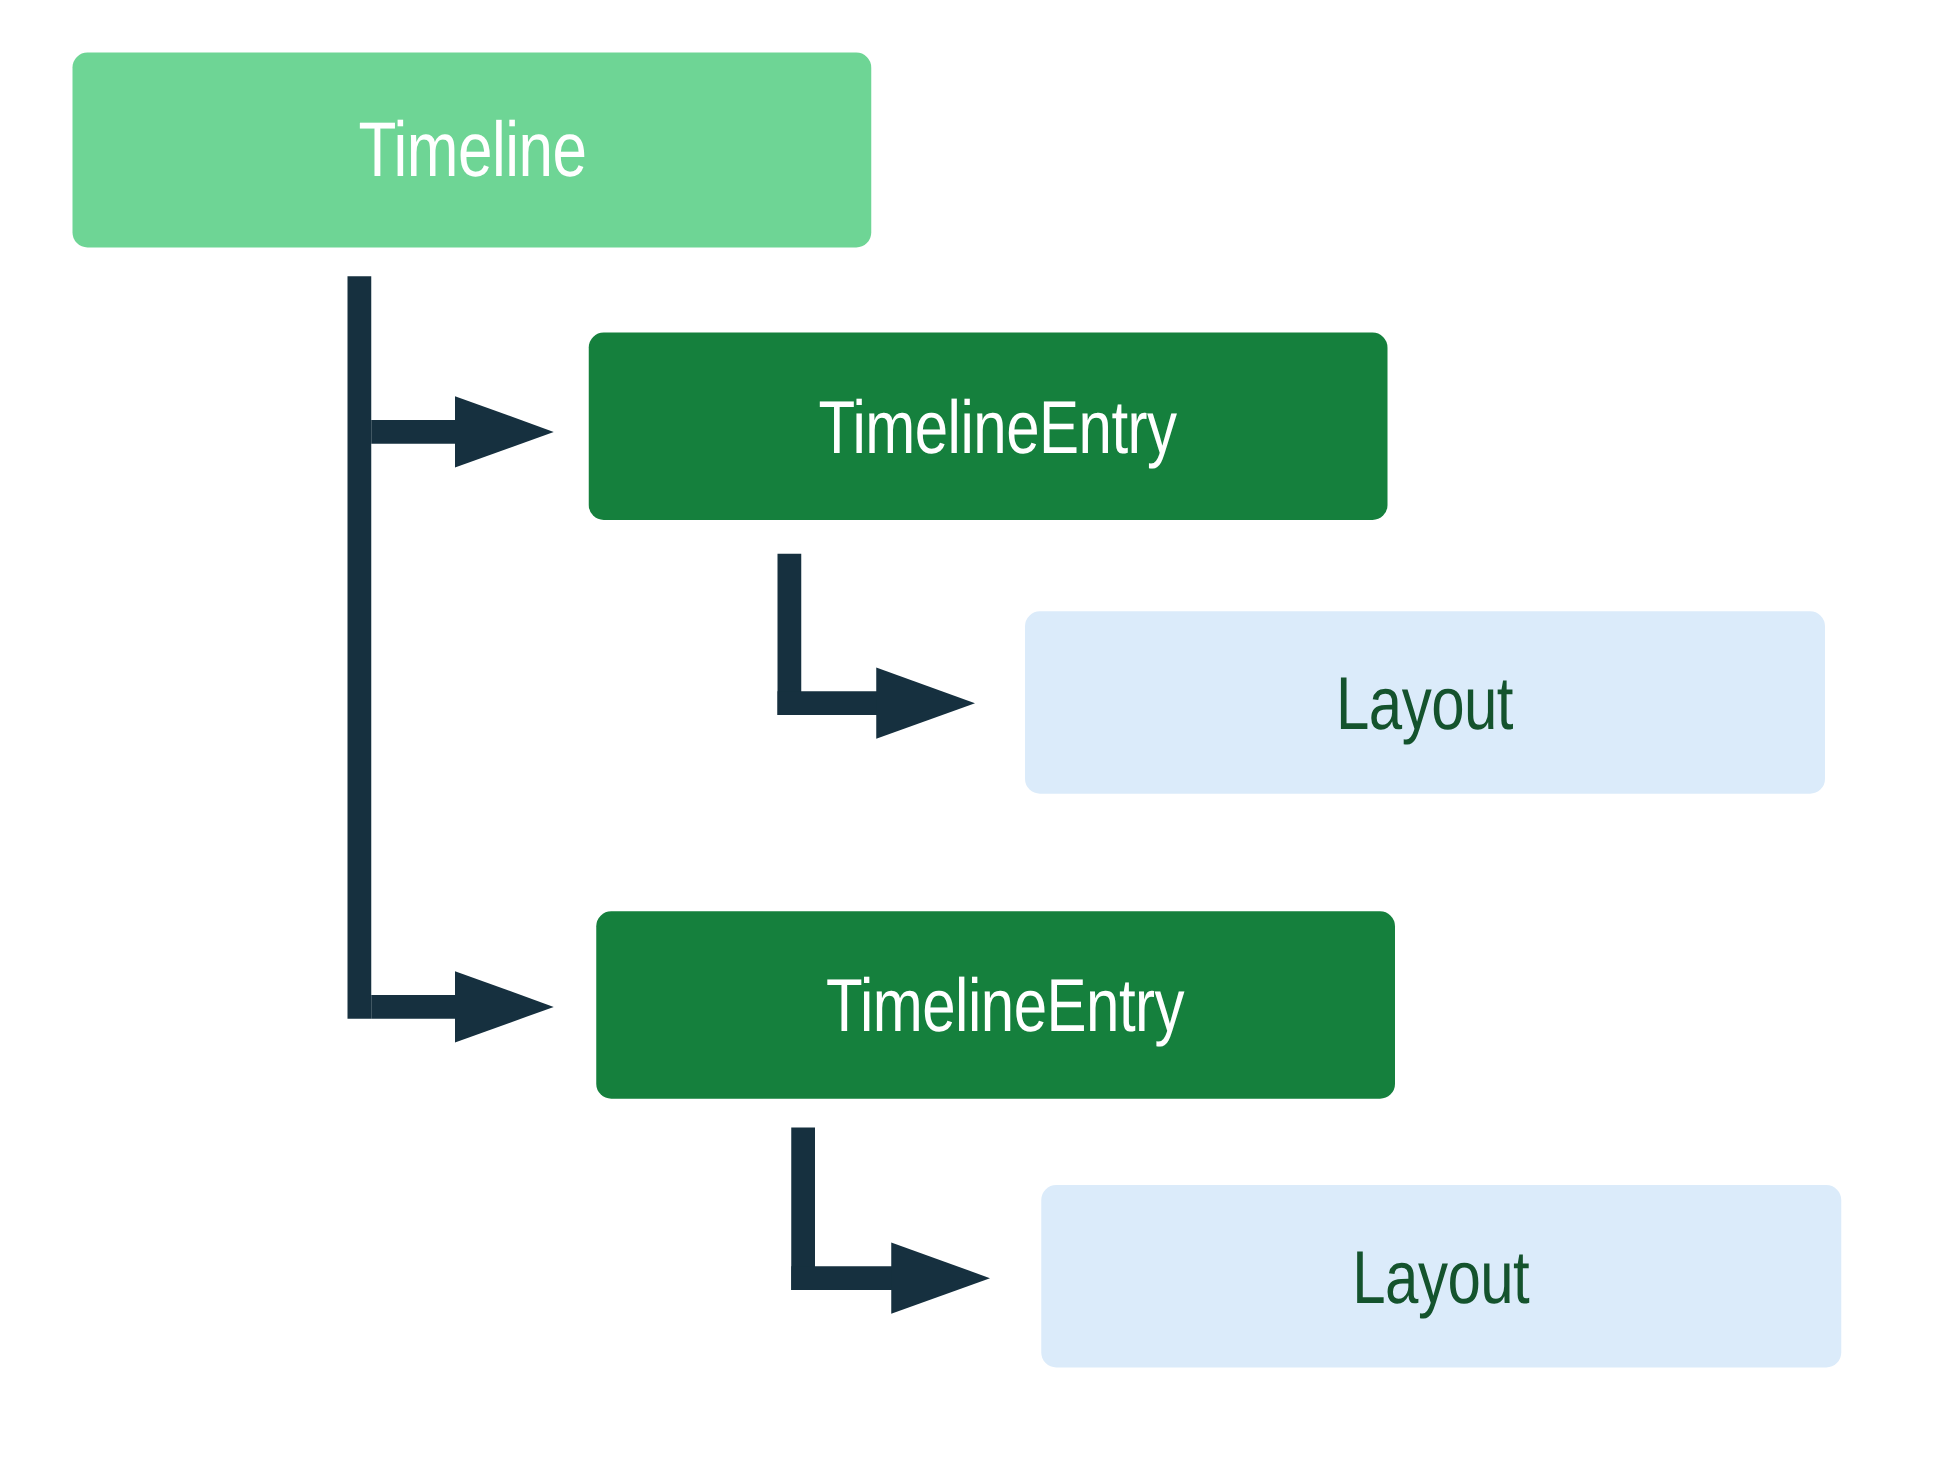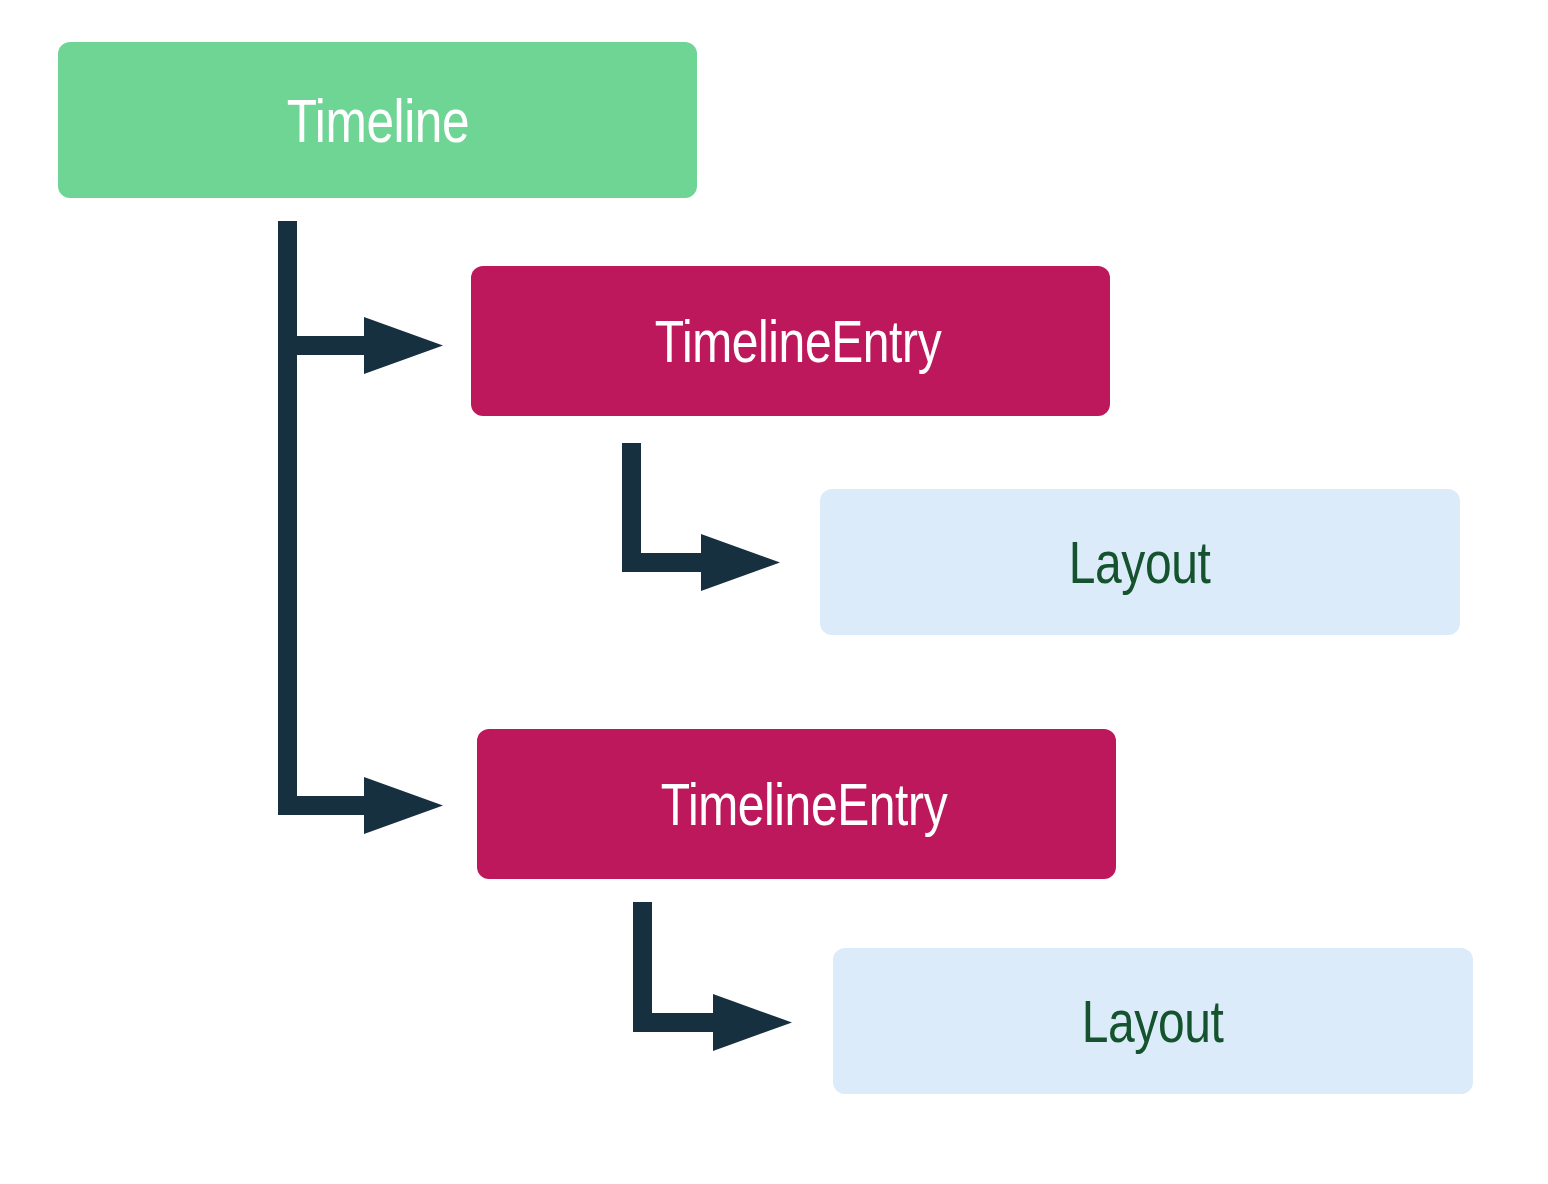--- a/index.html
+++ b/index.html
@@ -39,21 +39,21 @@
   .node-root {
     background: #6ED595;
     color: #ffffff;
     left: 58px;
     top: 42px;
     width: 639px;
     height: 156px;
     font-size: 62px;
   }
   .node-entry {
-    background: #be185d;
+    background: #15803d;
     color: #ffffff;
     width: 639px;
     height: 150px;
     font-size: 60px;
     padding-left: 16px;
   }
   .node-entry-1 { left: 471px; top: 266px; }
   .node-entry-2 { left: 477px; top: 729px; }
   .node-leaf {
     background: #DBEBFA;

